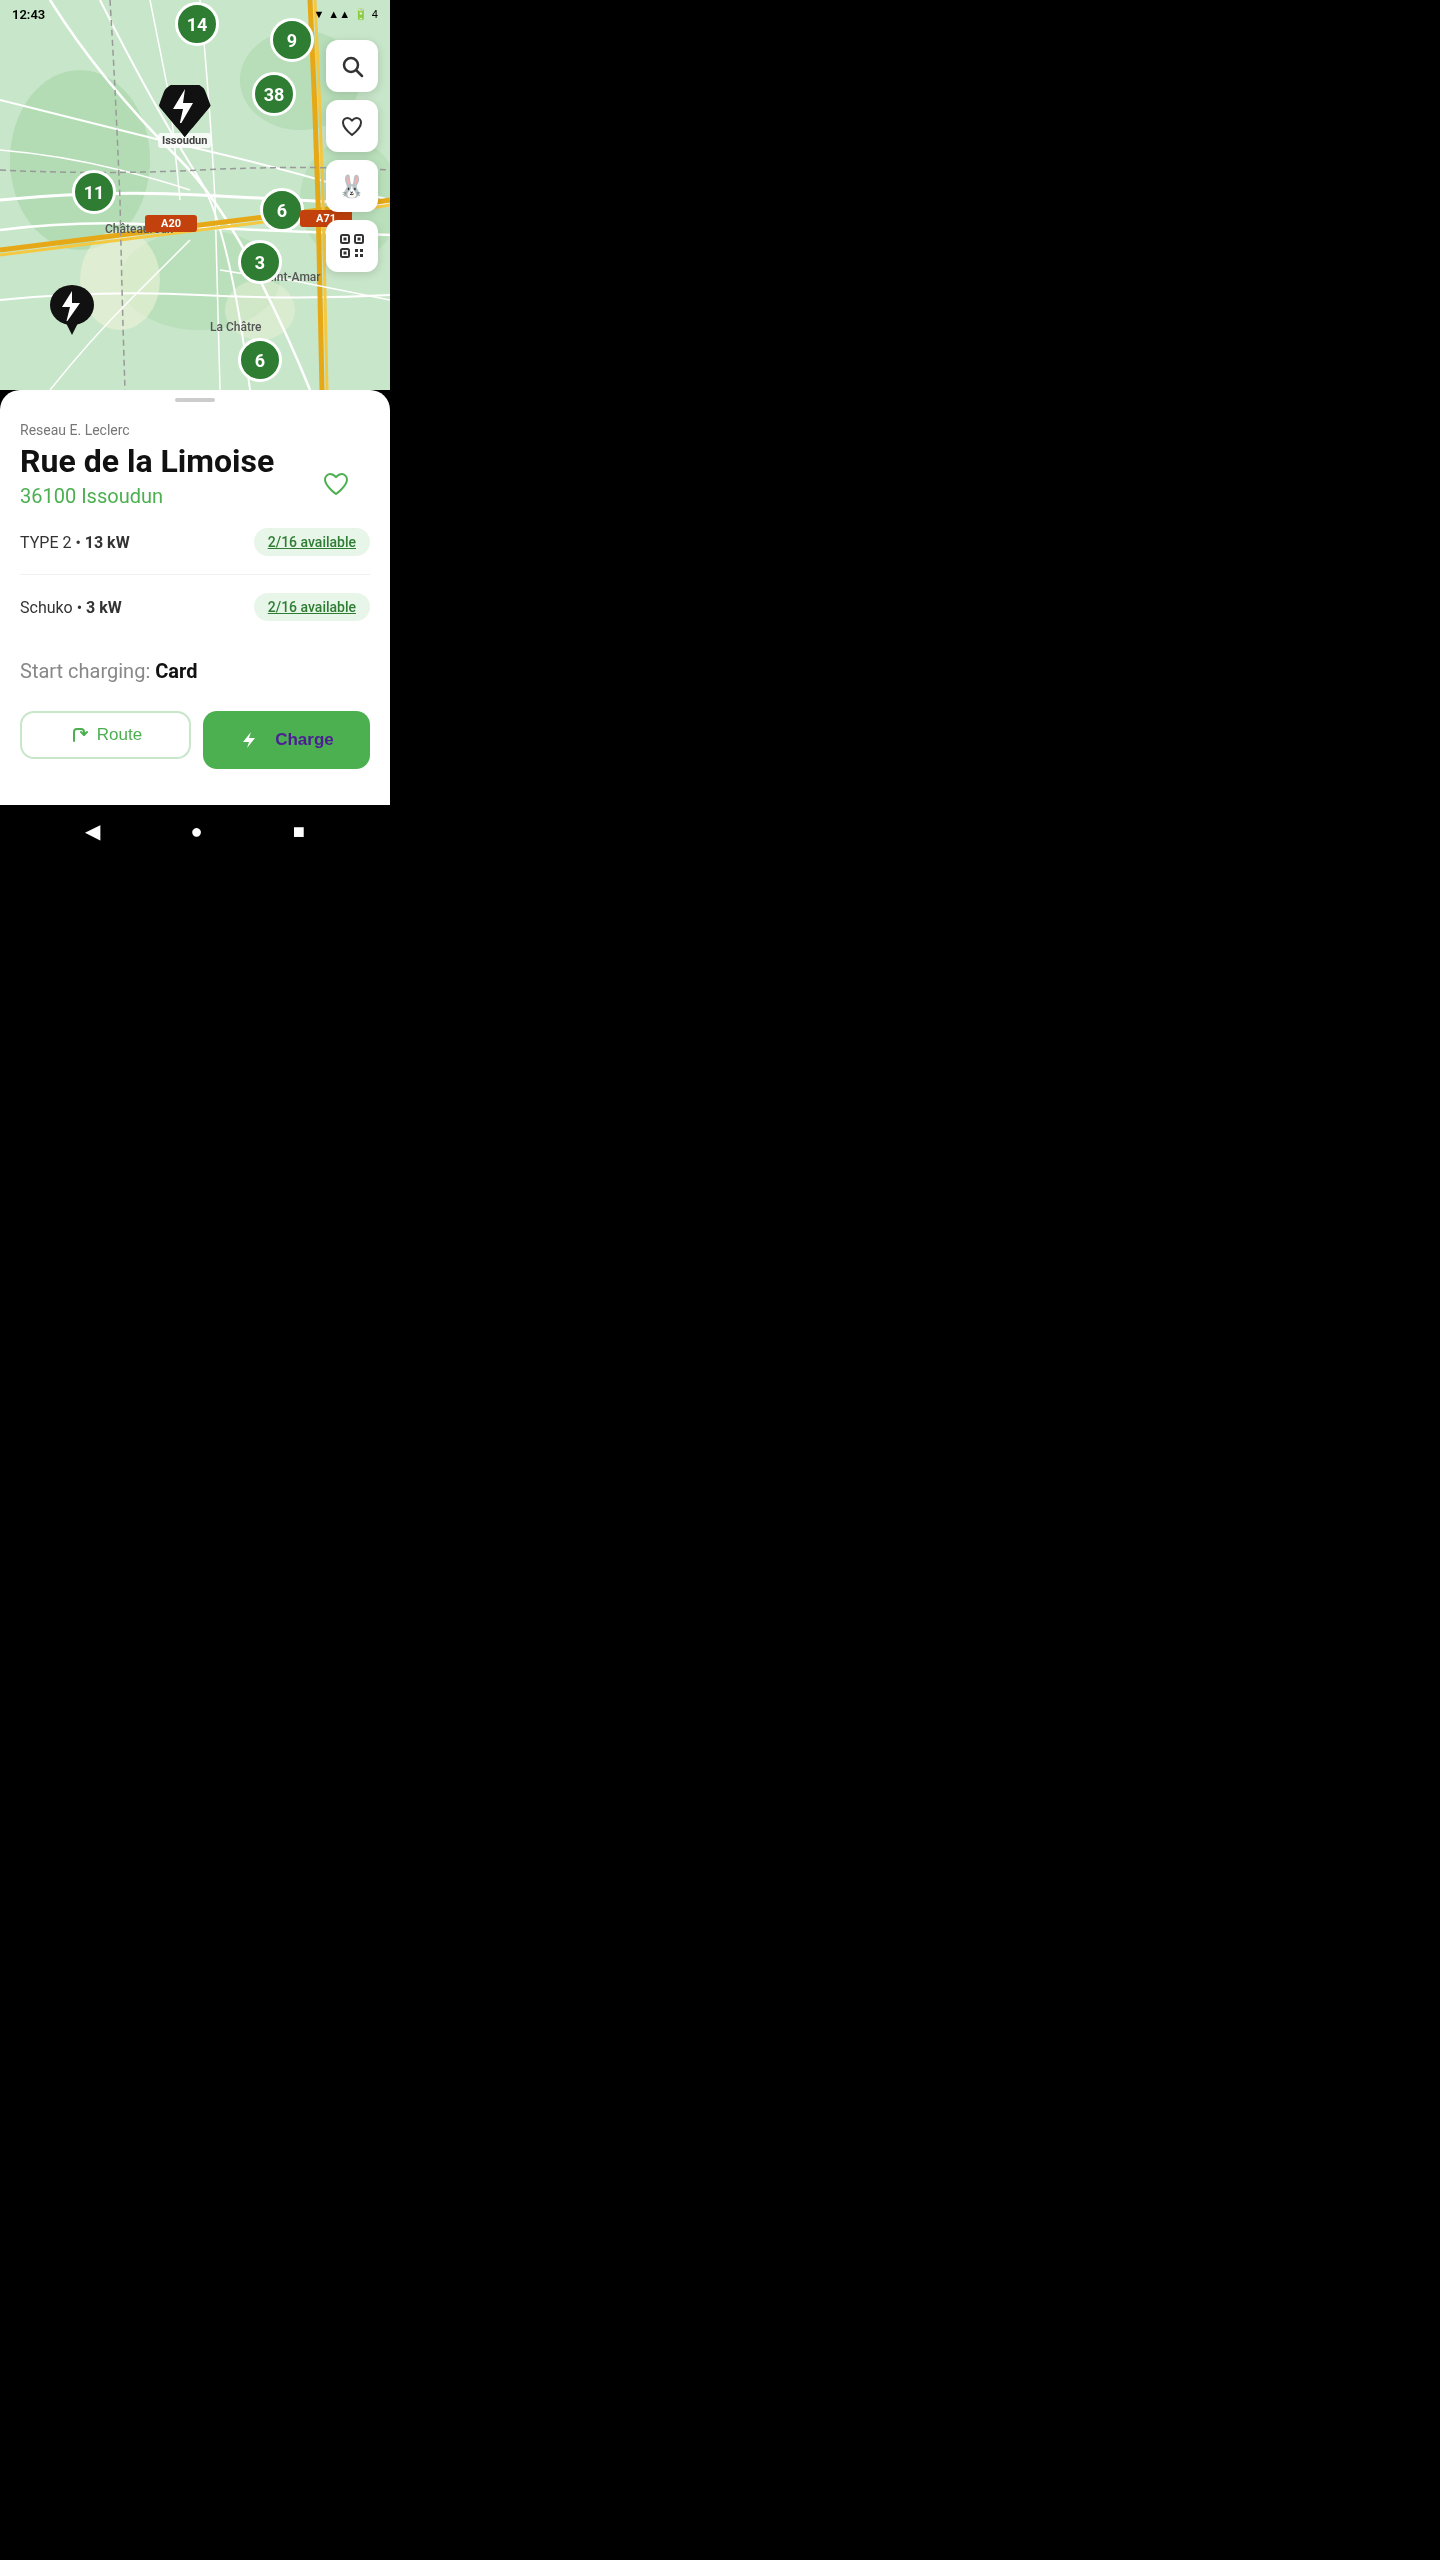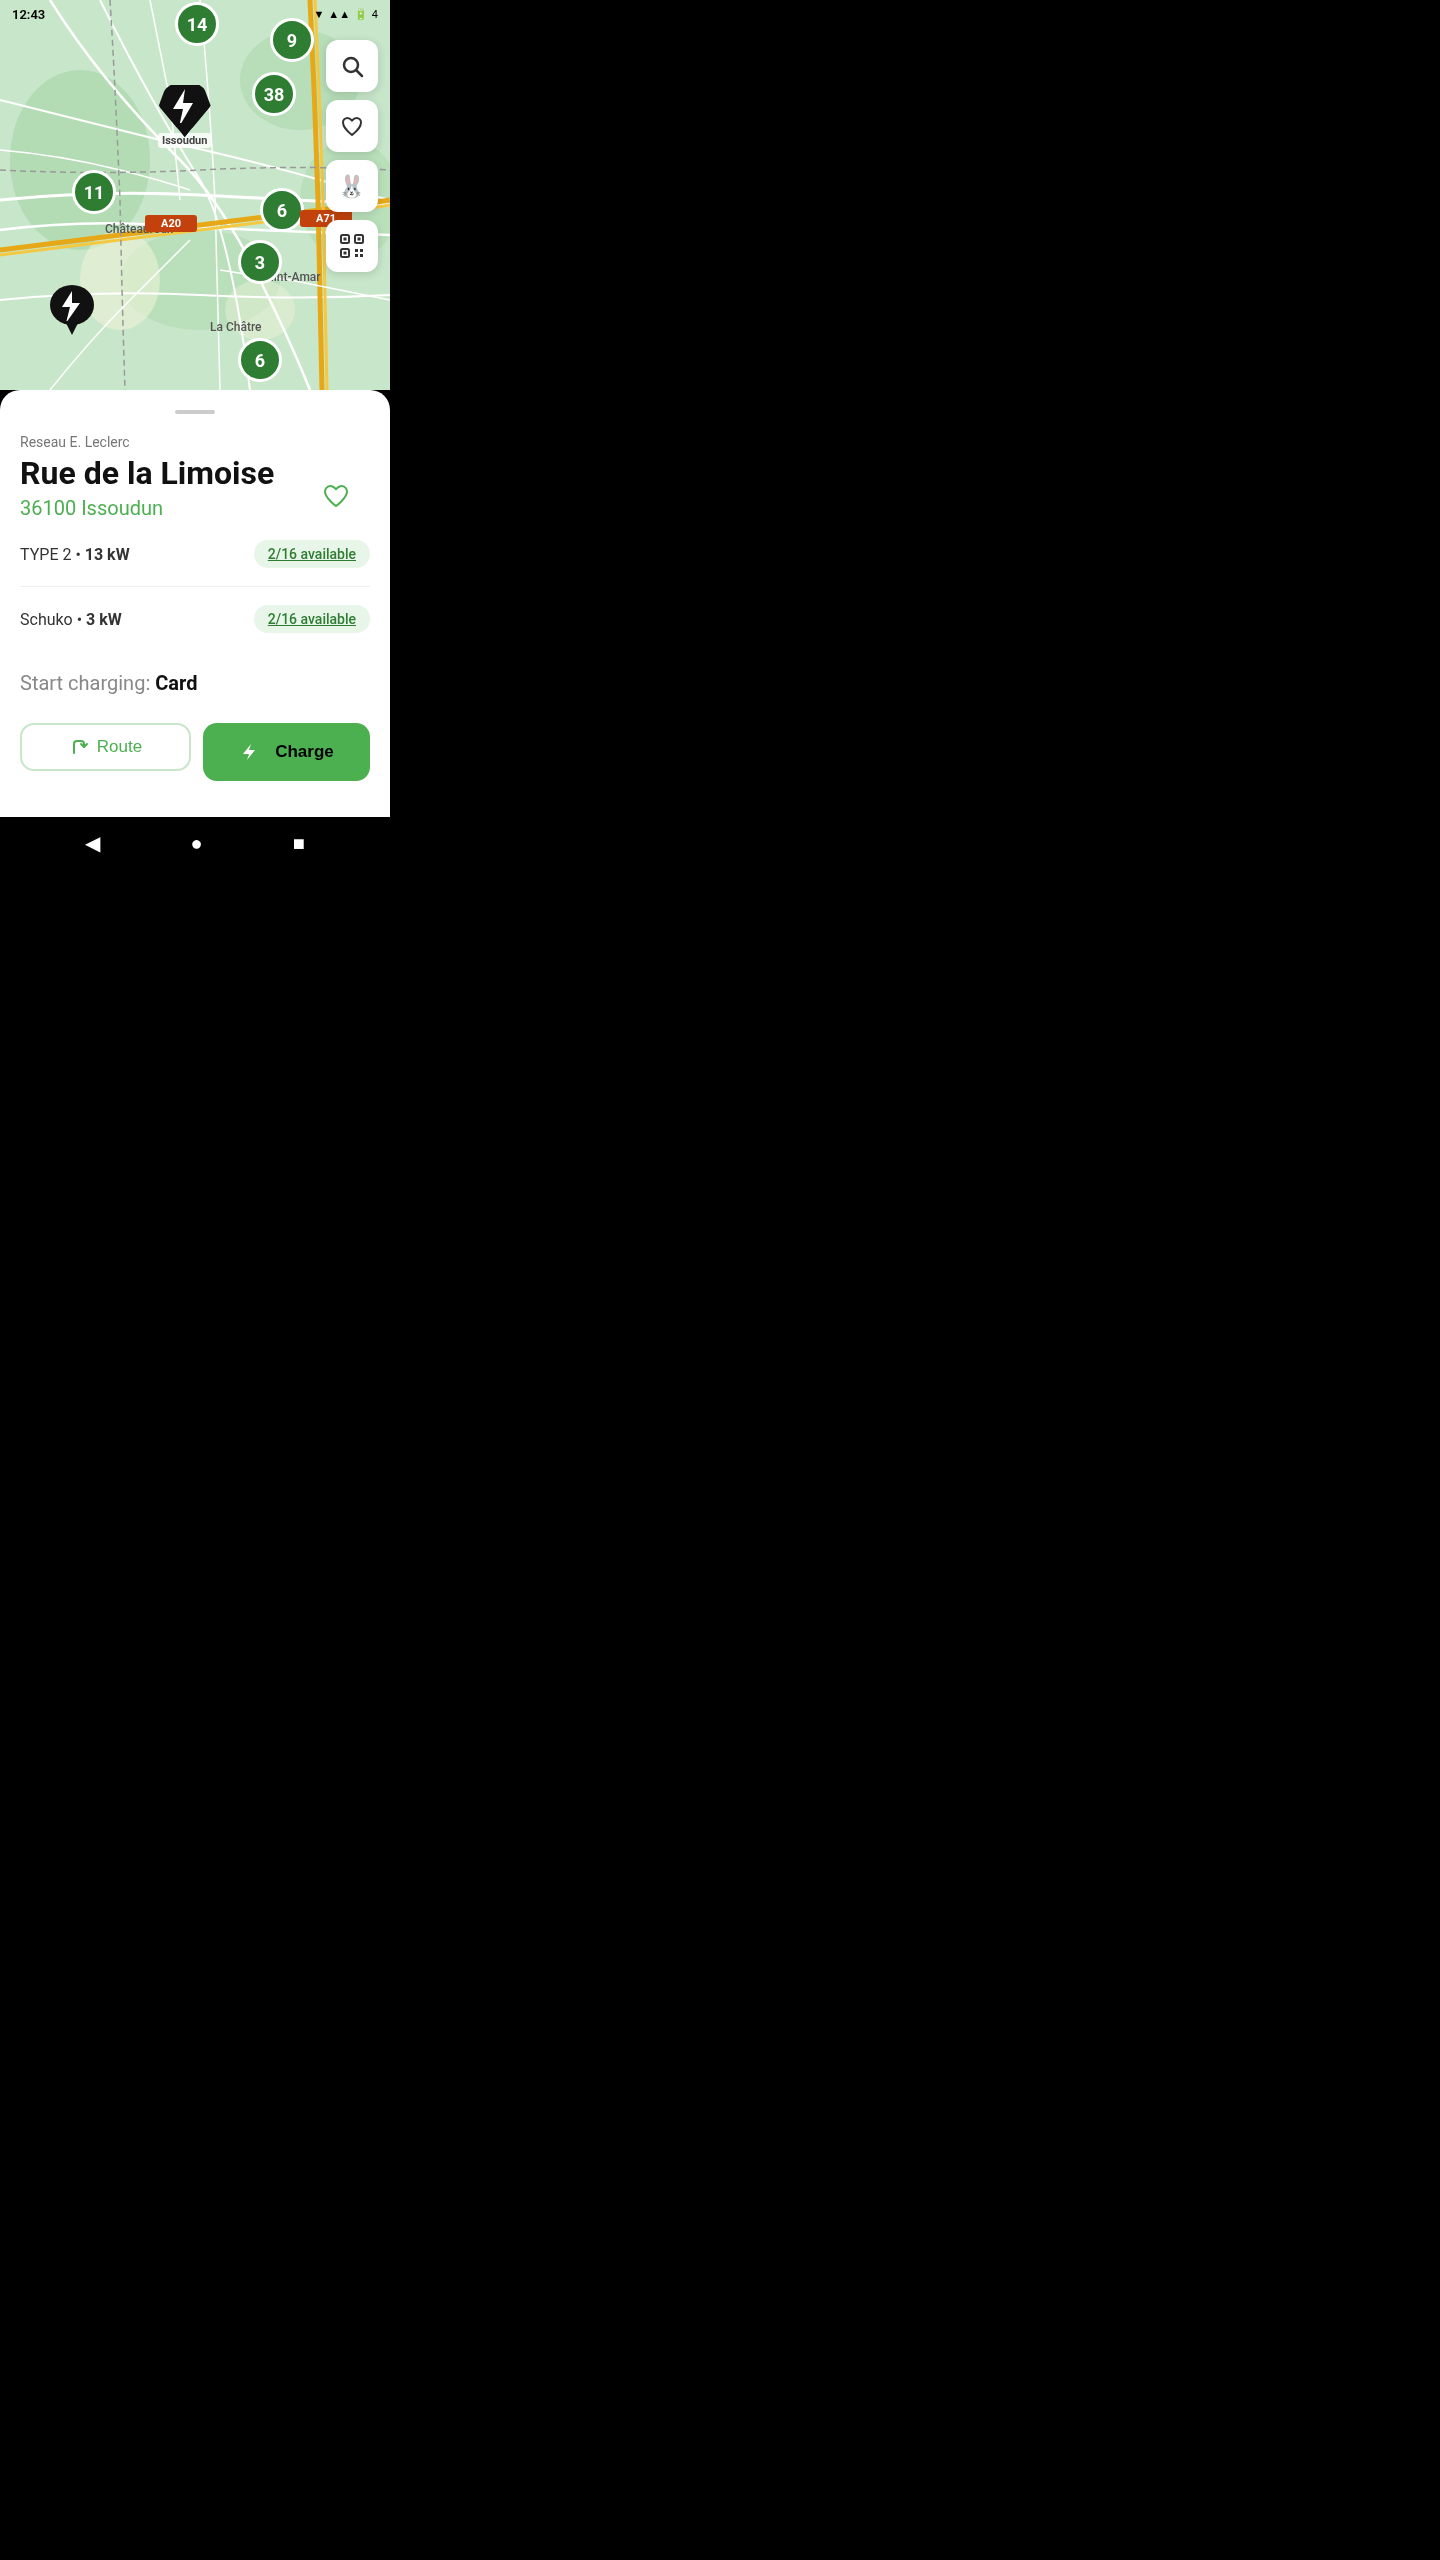--- a/index.html
+++ b/index.html
@@ -112,21 +112,21 @@
       justify-content: center;
       box-shadow: 0 2px 8px rgba(0,0,0,0.15);
       cursor: pointer;
       font-size: 22px;
     }
 
     
     .bottom-sheet {
       background: white;
       border-radius: 20px 20px 0 0;
-      padding: 20px 20px 20px;
+      padding: 8px 20px 20px;
       position: relative;
       z-index: 200;
     }
     .sheet-handle {
       width: 40px;
       height: 4px;
       background: #ccc;
       border-radius: 2px;
       margin: 0 auto 20px;
     }
@@ -226,21 +226,21 @@
       border: none;
       border-radius: 14px;
       background: #4caf50;
       display: flex;
       align-items: center;
       justify-content: center;
       gap: 16px;
       cursor: pointer;
       font-size: 17px;
       font-weight: 600;
-      color: #000000;
+      color: #4c1d95;
     }
 
     
     .nav-bar {
       height: 52px;
       background: #000;
       display: flex;
       align-items: center;
       justify-content: space-around;
       padding: 0 40px;

